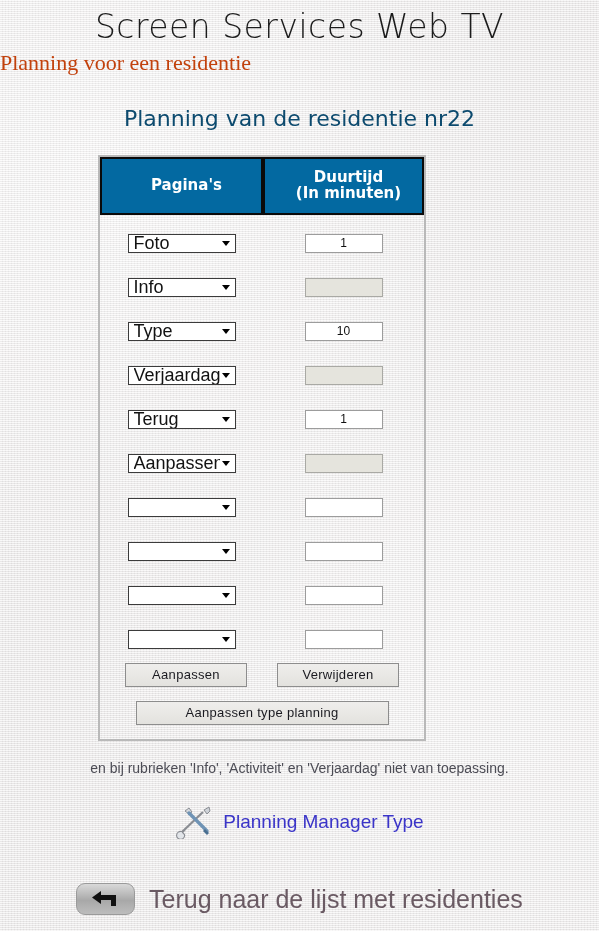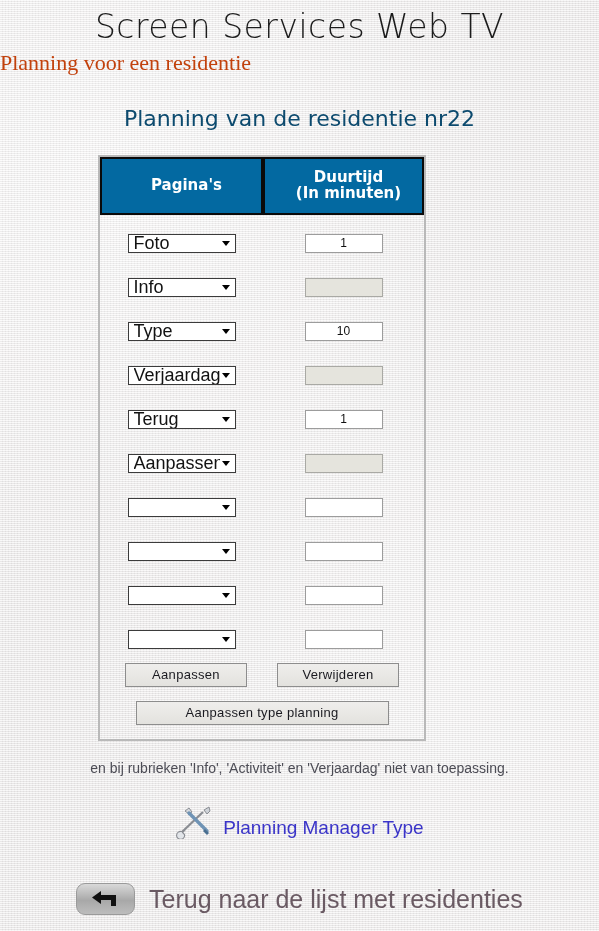--- a/index.html
+++ b/index.html
@@ -203,21 +203,21 @@
     color: #4c4c55;
   }
 
   
   .tools-link {
     position: absolute;
     top: 805px;
     left: 0;
     width: 599px;
     display: flex;
-    align-items: flex-end;
+    align-items: center;
     justify-content: center;
     gap: 6px;
   }
   .tools-icon { width: 42px; height: 34px; display: block; }
   .tools-text {
     font-family: "Liberation Sans", sans-serif;
     font-size: 19px;
     color: #3a34c8;
   }
 

